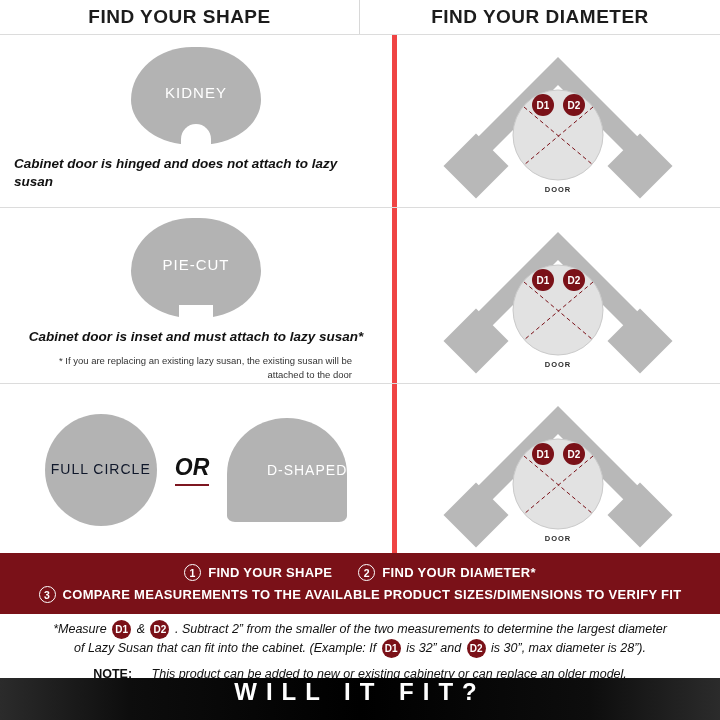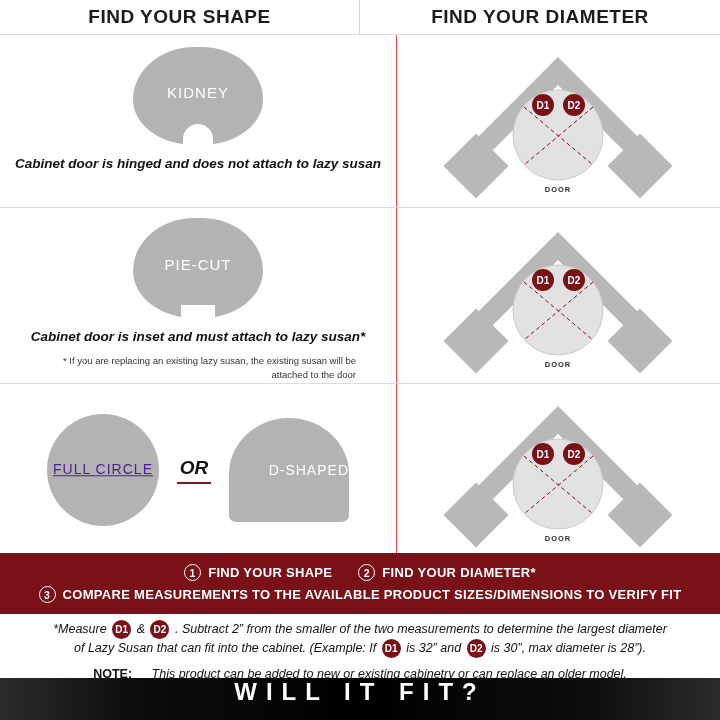--- a/index.html
+++ b/index.html
@@ -30,21 +30,21 @@
   .header .col.right { height: 100%; display: flex; align-items: center; justify-content: center; }
 
   
   .grid { width: 720px; }
   .row {
     display: flex;
     border-top: 1px solid #dcdcdc;
   }
   .cell-left {
     width: 397px;
-    border-right: 1px solid #ef4444;
+    border-right: 5px solid #ef4444;
     position: relative;
     display: flex;
     flex-direction: column;
     align-items: center;
     justify-content: flex-start;
   }
   .cell-right {
     width: 323px;
     position: relative;
   }
@@ -74,21 +74,21 @@
     width: 130px; height: 100px;
     background: #b3b3b3;
     border-radius: 65px 65px 65px 65px / 56px 56px 50px 50px;
   }
   .piecut-notch {
     position: absolute; left: 50%; transform: translateX(-50%);
     bottom: -1px; width: 34px; height: 14px; background: #ffffff;
   }
 
   .caption {
-    text-align: right;
+    text-align: left;
     font-size: 13.5px;
     font-weight: bold;
     font-style: italic;
     line-height: 1.35;
     color: #111;
     margin-top: 10px;
     padding: 0 14px;
   }
   .subnote {
     text-align: right;
@@ -103,24 +103,24 @@
   .r3-left-inner {
     display: flex; align-items: center; justify-content: center;
     gap: 18px; width: 100%; height: 100%;
   }
   .full-circle {
     width: 112px; height: 112px; border-radius: 50%;
     background: #b3b3b3; position: relative;
   }
   .full-circle .lbl {
     position: absolute; left: 0; right: 0; top: 50%; transform: translateY(-50%);
-    text-align: center; color: #4c1d95; font-size: 14px; line-height: 1.25; letter-spacing: 1px; text-decoration: underline;
+    text-align: center; color: #0f172a; font-size: 14px; line-height: 1.25; letter-spacing: 1px;
   }
   .or-box { text-align: center; }
-  .or-text { font-size: 19px; font-weight: bold; font-style: italic; color: #111; }
+  .or-text { font-size: 23px; font-weight: bold; font-style: italic; color: #111; }
   .or-underline { height: 2px; background: #7d1620; width: 34px; margin: 3px auto 0; }
   .d-shaped {
     width: 120px; height: 104px; background: #b3b3b3; position: relative;
     border-radius: 60px 60px 8px 8px / 56px 56px 6px 6px;
   }
   .d-shaped .lbl {
     position: absolute; left: 0; right: 0; top: 50%; transform: translateY(-50%);
     text-align: right; color: #fff; font-size: 14px; letter-spacing: 1px;
   }
 

